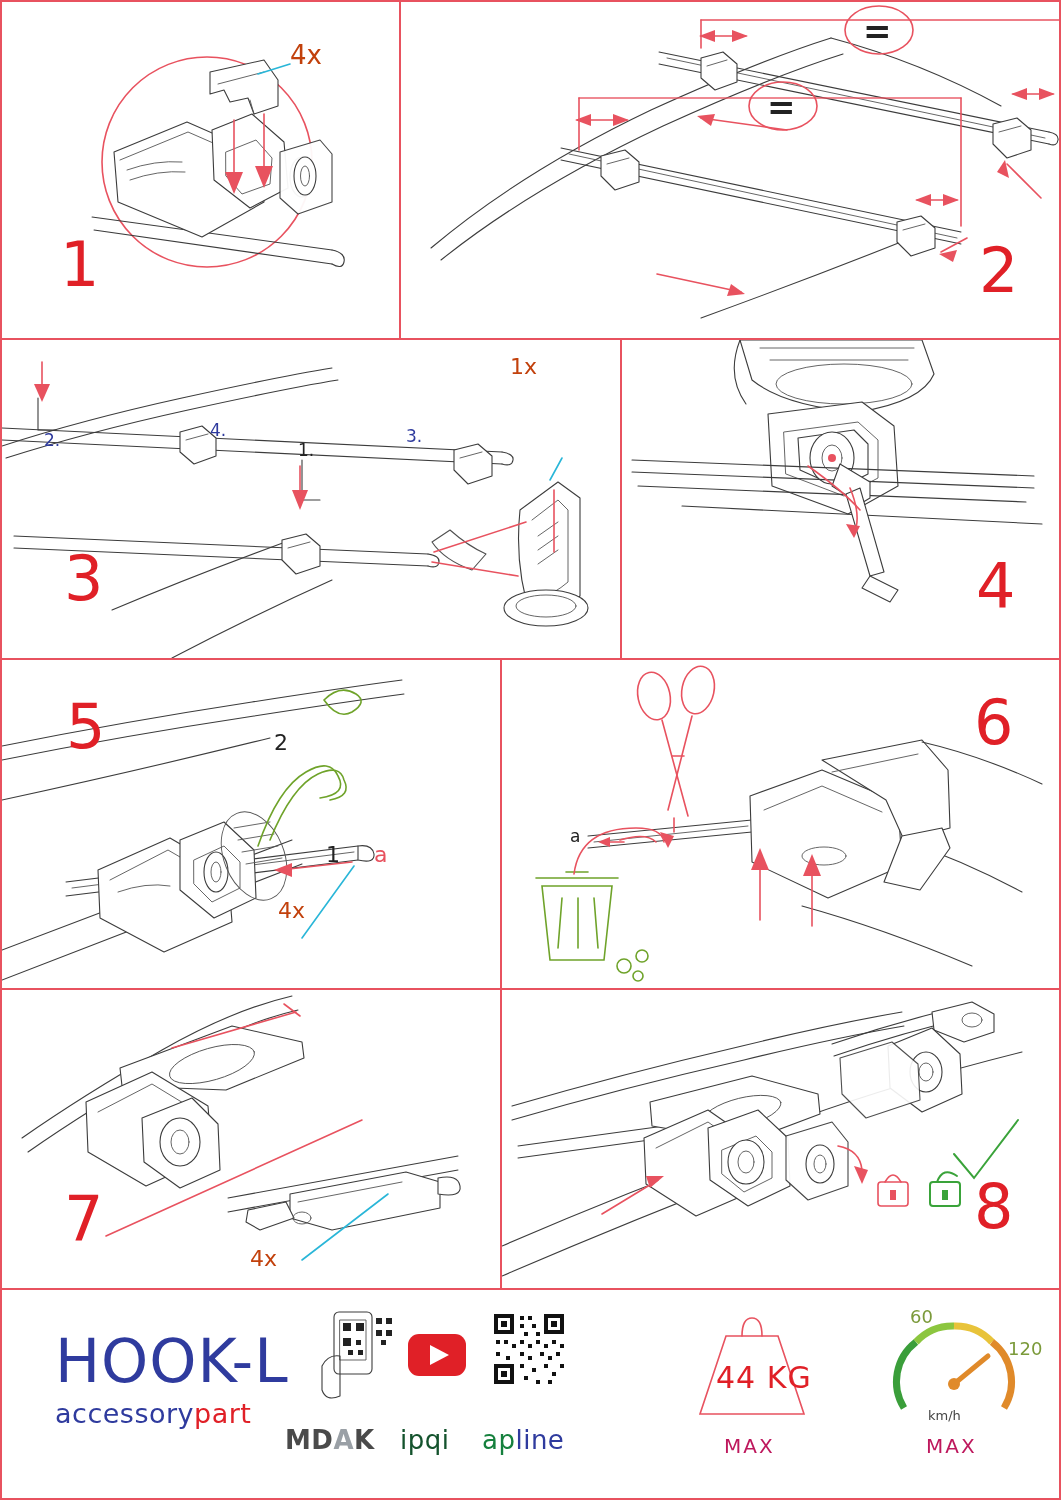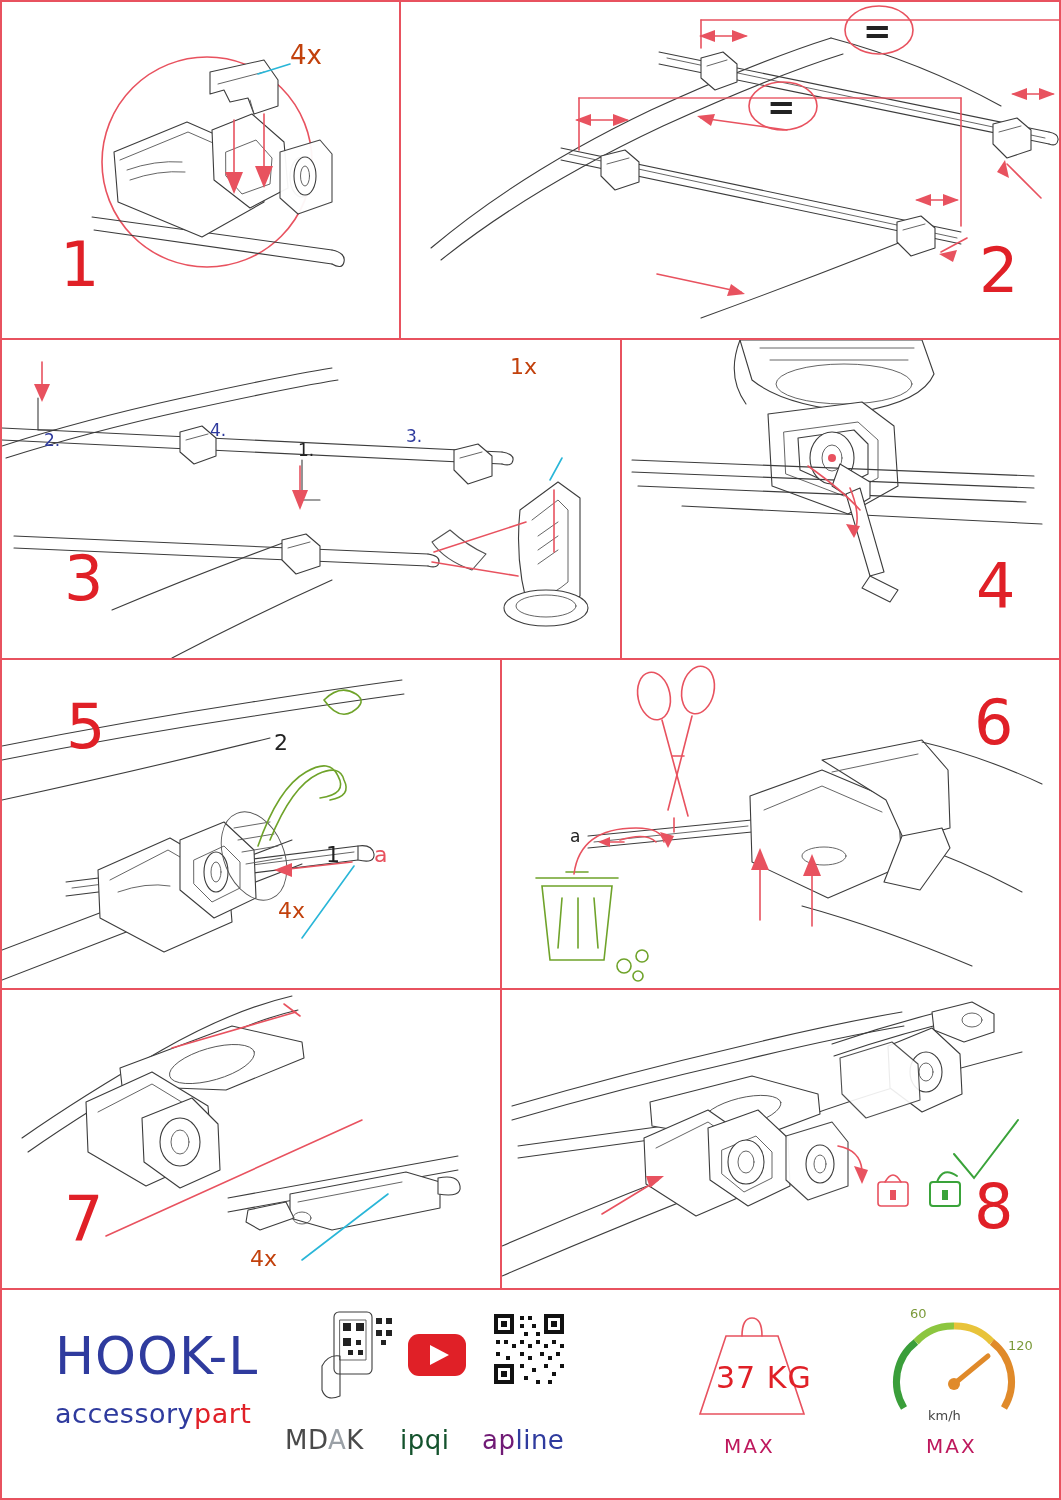--- a/index.html
+++ b/index.html
@@ -54,53 +54,53 @@
   
   .seq { position:absolute; font-family:"DejaVu Sans", sans-serif; font-size:34px; white-space:nowrap;}
   .seq span { margin-right:2px; }
   .s1{color:#222;} .s2{color:#3a5fd9;} .s3{color:#2fb8d8;} .s4{color:#2f3b9e;}
 
   
   .footer { position:absolute; left:0; top:1290px; width:1061px; height:210px; }
   .brand {
     position:absolute; left:55px; top:36px;
     font-family:"DejaVu Sans", sans-serif;
-    font-size:52px; letter-spacing:1px; color:#2f3b9e; font-weight:400;
+    font-size:60px; letter-spacing:1px; color:#2f3b9e; font-weight:400;
   }
   .brand-sub {
     position:absolute; left:55px; top:108px;
     font-family:"DejaVu Sans", sans-serif;
     font-size:27px; color:#2f3b9e; letter-spacing:.5px;
   }
   .brand-sub .part { color:#e02027;margin-top:43px; }
   .pbrand {
     position:absolute;
     font-family:"DejaVu Sans", sans-serif;
     font-size:26px; letter-spacing:.5px;
   }
-  .pbrand.mdak { color:#4a4a4a; left:285px; top:135px; }
+  .pbrand.mdak { color:#4a4a4a; left:285px; top:135px;font-weight:bold; }
   .pbrand.mdak .a { color:#9aa0a6; }
   .pbrand.ipqi { color:#14532d; left:400px; top:135px; }
   .pbrand.apline { color:#2f3b9e; left:482px; top:135px; }
-  .pbrand.apline .ap { color:#701a75;margin-top:7px; }
+  .pbrand.apline .ap { color:#15803d;margin-top:7px; }
 
   .maxlabel {
     position:absolute;
     font-family:"DejaVu Sans", sans-serif;
     font-size:20px; letter-spacing:2px; color:#be185d;
   }
   .weightnum {
     position:absolute;
     font-family:"DejaVu Sans", sans-serif;
     font-size:30px; color:#e02027; letter-spacing:1px;
   }
   .speedtick {
     position:absolute;
     font-family:"DejaVu Sans", sans-serif;
-    font-size:13px; color:#7b9a3a;
+    font-size:18px; color:#7b9a3a;
   }
   .kmh {
     position:absolute;
     font-family:"DejaVu Sans", sans-serif;
     font-size:13px; color:#444;
   }
 
   svg { display:block; overflow:visible; }
   .ln  { fill:none; stroke:#3c3c3c; stroke-width:1.1; stroke-linecap:round; stroke-linejoin:round;}
   .ln2 { fill:none; stroke:#555; stroke-width:.9; stroke-linecap:round; stroke-linejoin:round;}
@@ -599,21 +599,21 @@
     </svg>
 
     <div class="pbrand mdak">MD<span class="a">A</span>K</div>
     <div class="pbrand ipqi">ipqi</div>
     <div class="pbrand apline"><span class="ap">ap</span>line</div>
 
     <svg style="position:absolute; left:690px; top:20px;" width="124" height="110" viewBox="0 0 124 110">
       <path class="rd" stroke-width="3" d="M36 26 L88 26 L114 104 L10 104 Z"></path>
       <path class="rd" stroke-width="3" d="M52 26 q0 -18 10 -18 q10 0 10 18"></path>
     </svg>
-    <div class="weightnum" style="left:716px; top:70px;">37 KG</div>
+    <div class="weightnum" style="left:716px; top:70px;">44 KG</div>
     <div class="maxlabel" style="left:724px; top:144px;">MAX</div>
 
     <svg style="position:absolute; left:892px; top:22px;" width="124" height="112" viewBox="0 0 124 112">
       <path d="M12 96 A50 50 0 0 1 24 30" fill="none" stroke="#3a9e3a" stroke-width="7"></path>
       <path d="M24 30 A50 50 0 0 1 62 14" fill="none" stroke="#8cc63f" stroke-width="7"></path>
       <path d="M62 14 A50 50 0 0 1 100 30" fill="none" stroke="#e8c33a" stroke-width="7"></path>
       <path d="M100 30 A50 50 0 0 1 112 96" fill="none" stroke="#e08a2a" stroke-width="7"></path>
       <circle cx="62" cy="72" r="6" fill="#e08a2a"></circle>
       <path d="M62 72 L96 44" stroke="#e08a2a" stroke-width="5" stroke-linecap="round"></path>
     </svg>

